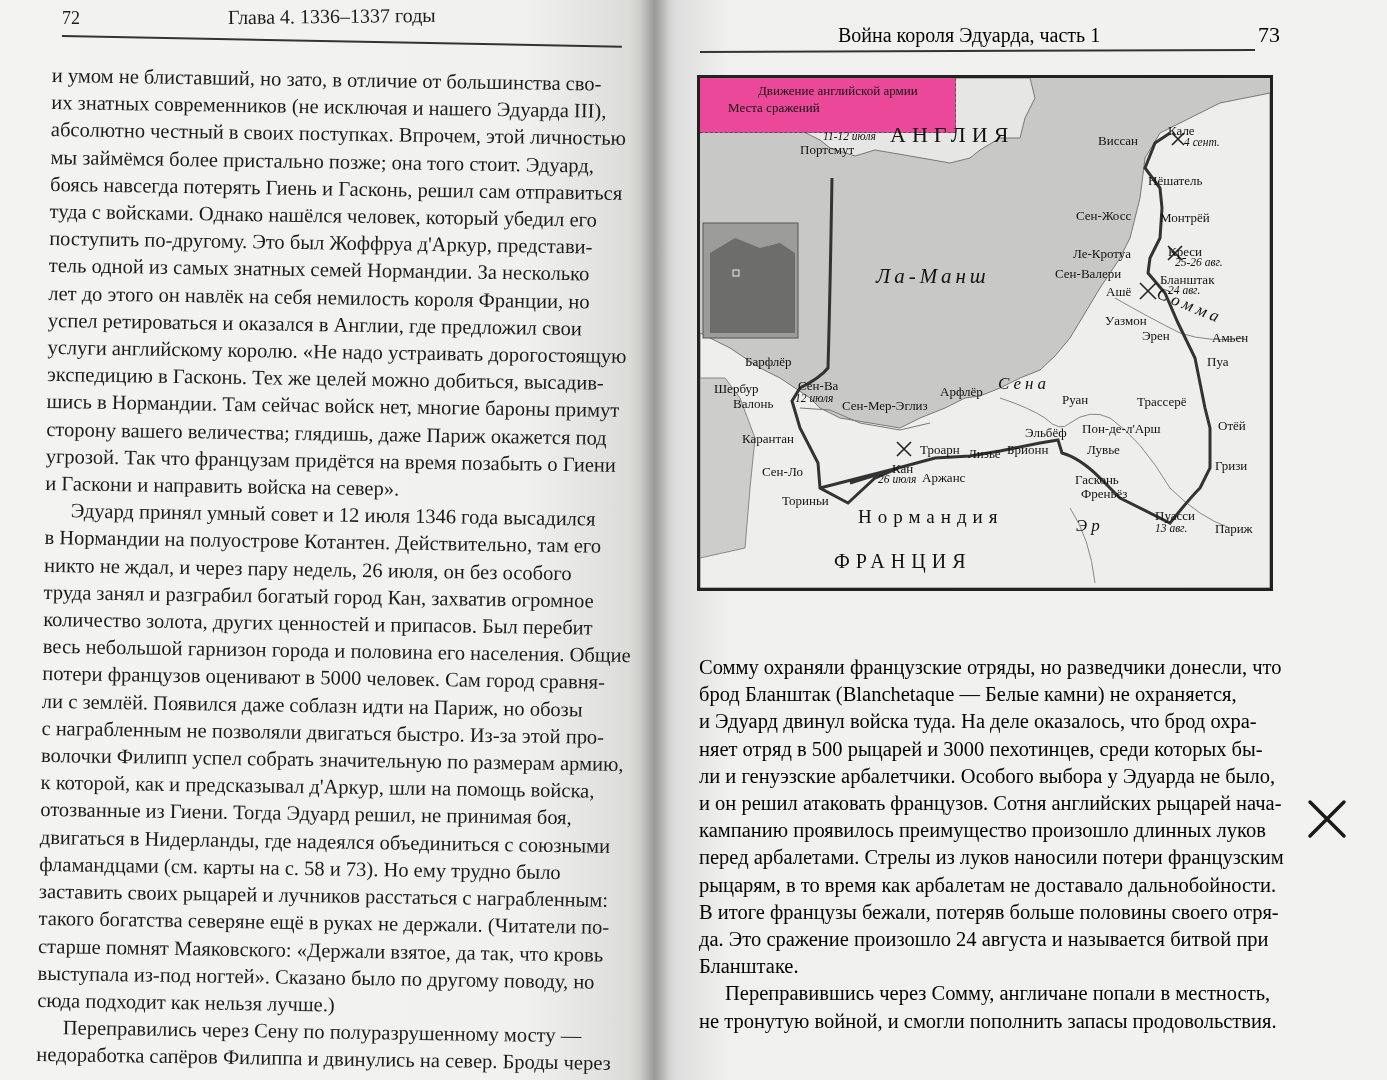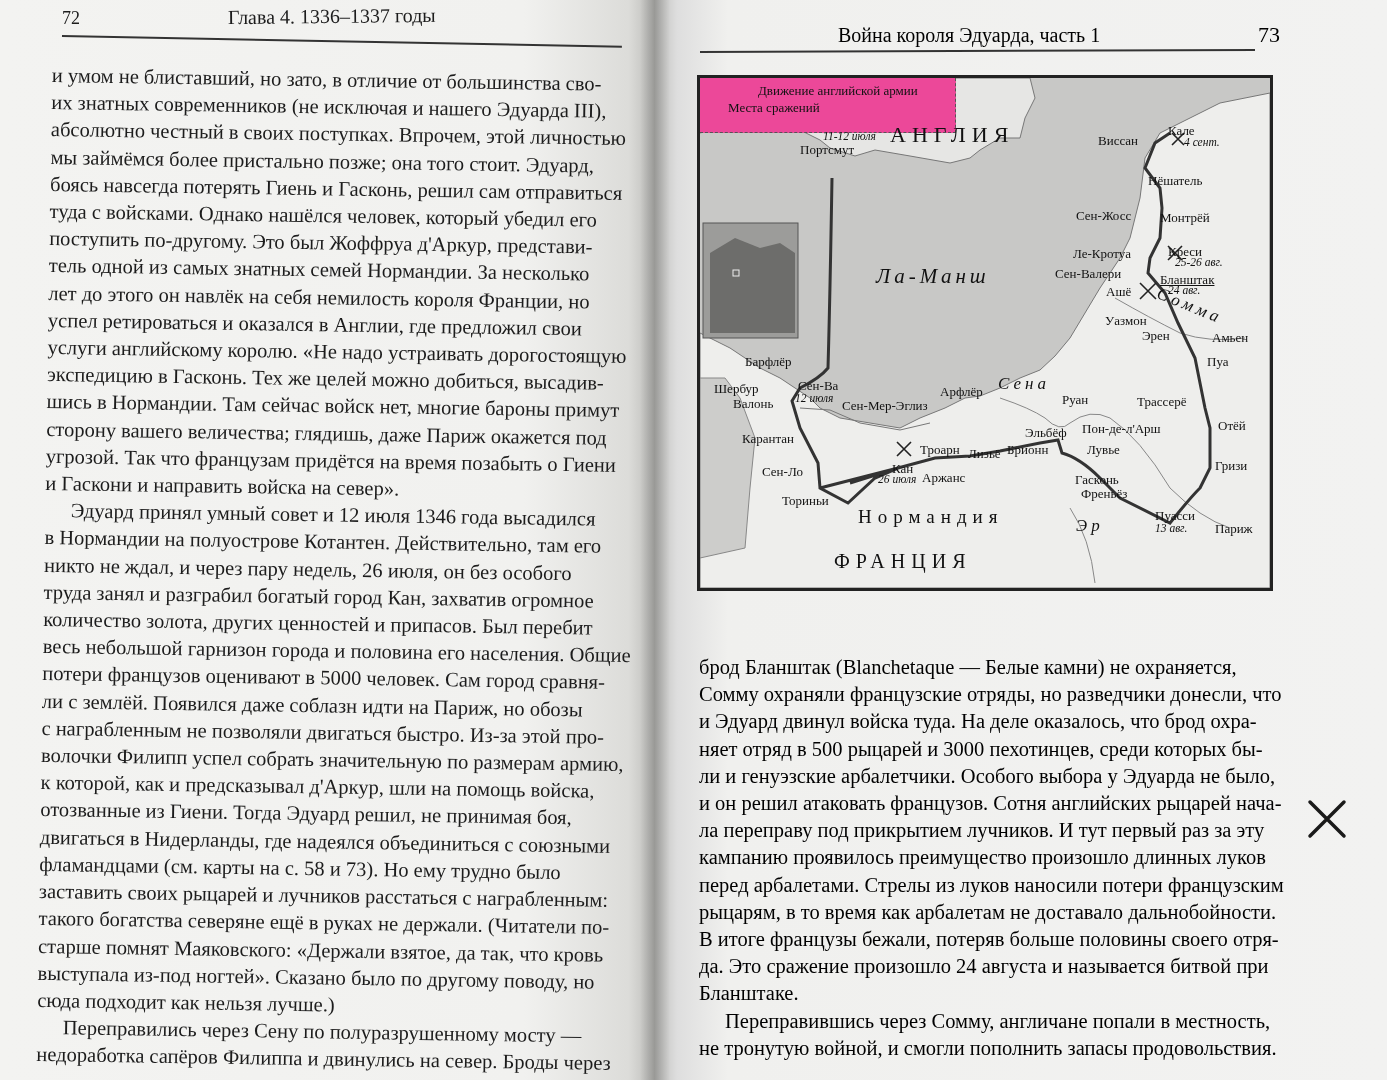--- a/index.html
+++ b/index.html
@@ -168,42 +168,41 @@
     <div class="lbl" style="left:515px;top:380px;">Гризи</div>
     <div class="lbl" style="left:518px;top:340px;">Отёй</div>
     <div class="lbl" style="left:437px;top:316px;">Трассерё</div>
     <div class="lbl" style="left:495px;top:276px;margin-left:12px;">Пуа</div>
     <div class="lbl" style="left:442px;top:250px;">Эрен</div>
     <div class="lbl" style="left:405px;top:235px;">Уазмон</div>
     <div class="lbl" style="left:512px;top:252px;">Амьен</div>
     <div class="lbl" style="left:406px;top:206px;">Ашё</div>
     <div class="lbl" style="left:355px;top:188px;">Сен-Валери</div>
     <div class="lbl" style="left:373px;top:168px;">Ле-Кротуа</div>
-    <div class="lbl" style="left:460px;top:194px;text-decoration:underline;">Бланштак</div>
+    <div class="lbl" style="left:460px;top:194px;">Бланштак</div>
     <div class="lbl it" style="left:468px;top:206px;">24 авг.</div>
     <div class="lbl" style="left:468px;top:166px;">Креси</div>
     <div class="lbl it" style="left:475px;top:178px;">25-26 авг.</div>
     <div class="lbl" style="left:460px;top:132px;">Монтрёй</div>
     <div class="lbl" style="left:376px;top:130px;">Сен-Жосс</div>
     <div class="lbl" style="left:448px;top:95px;">Нёшатель</div>
     <div class="lbl" style="left:398px;top:55px;">Виссан</div>
     <div class="lbl" style="left:468px;top:45px;">Кале</div>
     <div class="lbl it" style="left:484px;top:58px;">4 сент.</div>
   </div>
 
 
   <div class="text" style="left:699px;top:654px;width:585px;">
     <p>
+      <span class="line">Сомму охраняли французские отряды, но разведчики донесли, что</span>
       <span class="line">брод Бланштак (Blanchetaque — Белые камни) не охраняется,</span>
-      <span class="line">Сомму охраняли французские отряды, но разведчики донесли, что</span>
       <span class="line">и Эдуард двинул войска туда. На деле оказалось, что брод охра-</span>
       <span class="line">няет отряд в 500 рыцарей и 3000 пехотинцев, среди которых бы-</span>
       <span class="line">ли и генуэзские арбалетчики. Особого выбора у Эдуарда не было,</span>
       <span class="line">и он решил атаковать французов. Сотня английских рыцарей нача-</span>
-      <span class="line">ла переправу под прикрытием лучников. И тут первый раз за эту</span>
       <span class="line">кампанию проявилось преимущество произошло длинных луков</span>
       <span class="line">перед арбалетами. Стрелы из луков наносили потери французским</span>
       <span class="line">рыцарям, в то время как арбалетам не доставало дальнобойности.</span>
       <span class="line">В итоге французы бежали, потеряв больше половины своего отря-</span>
       <span class="line">да. Это сражение произошло 24 августа и называется битвой при</span>
       <span class="line">Бланштаке.</span>
     </p>
     <p>
       <span class="line indent">Переправившись через Сомму, англичане попали в местность,</span>
       <span class="line">не тронутую войной, и смогли пополнить запасы продовольствия.</span>

